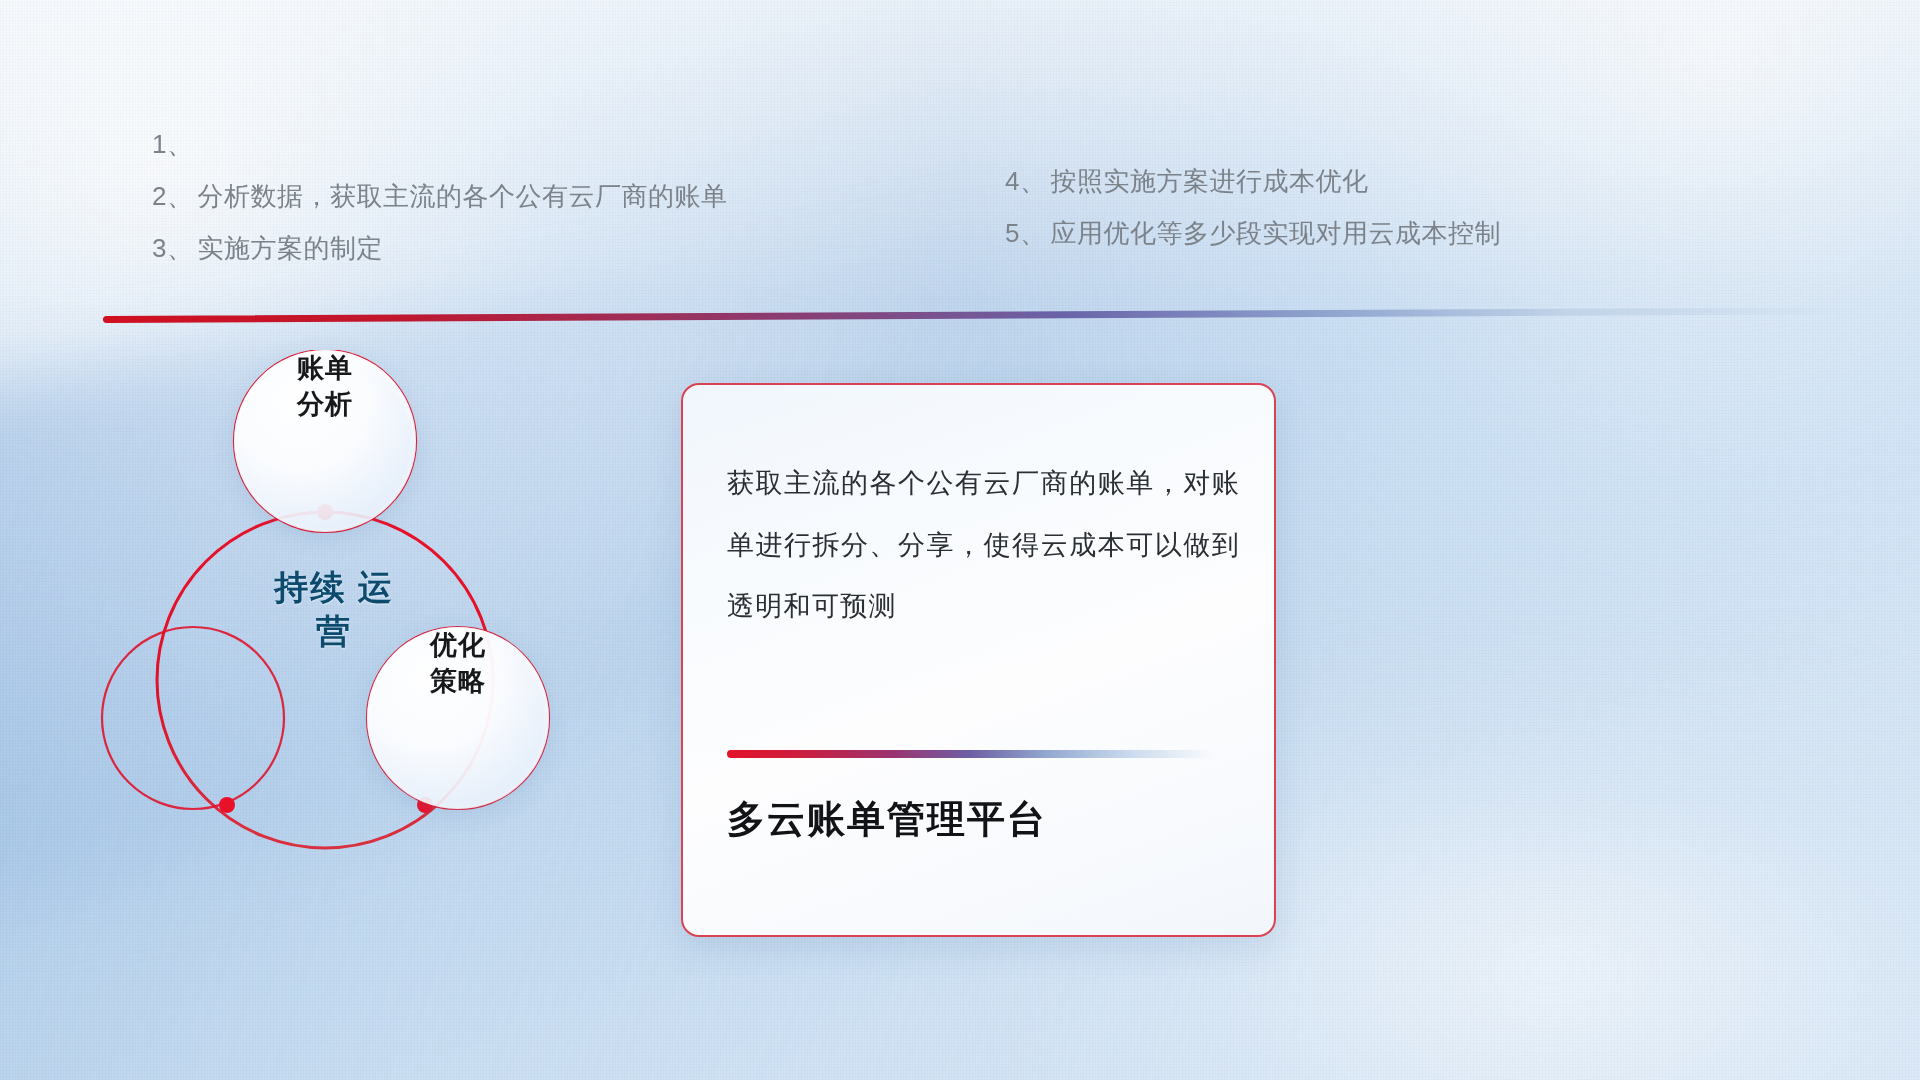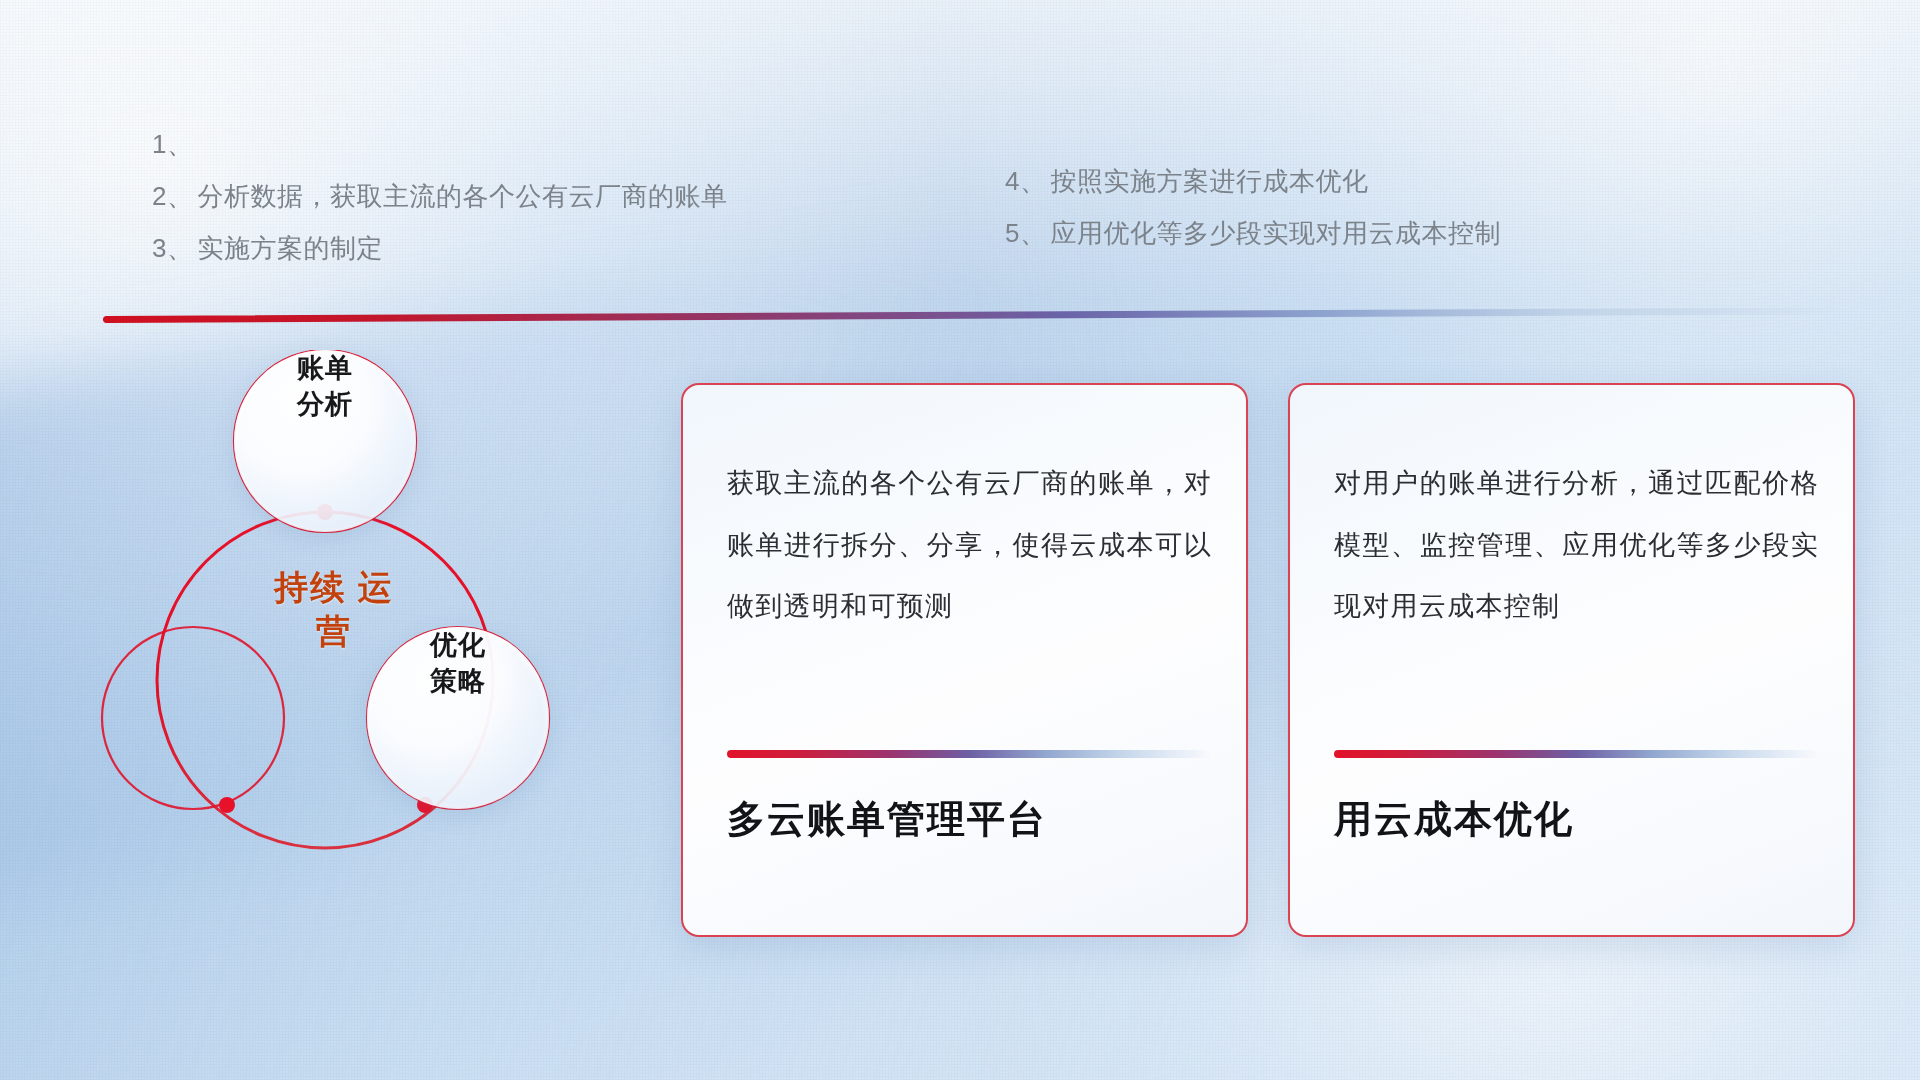--- a/index.html
+++ b/index.html
@@ -180,21 +180,21 @@
   .bubble-right  { left: 287px; top: 277px; width: 182px; height: 182px; }
 
   .bubble span { display: block; }
 
   .center-label {
     position: absolute;
     left: 194px;
     top: 215px;
     width: 120px;
     text-align: center;
-    color: #c2410c;
+    color: #0c4a6e;
     font-weight: 800;
     font-size: 34px;
     line-height: 1.30;
     letter-spacing: 2px;
     text-shadow: 0 1px 2px rgba(255,255,255,0.55);
   }
 
   
   .card {
     position: absolute;
@@ -204,20 +204,21 @@
     border-radius: 18px;
     border: 2px solid #d94352;
     background: linear-gradient(160deg,
         rgba(242,247,253,0.97) 0%,
         rgba(248,251,254,0.99) 26%,
         rgba(253,253,254,1.0) 55%,
         rgba(248,250,253,0.99) 82%,
         rgba(243,247,252,0.97) 100%);
     box-shadow: 0 10px 34px rgba(70,110,165,0.16);
     overflow: hidden;
+    padding-left: 28px;
   }
   .card-1 { left: 681px; }
   .card-2 { left: 1288px; }
 
   .card-body {
     position: absolute;
     left: 44px;
     right: 34px;
     top: 68px;
     color: #2b2f34;
@@ -342,19 +343,14 @@
     </div>
 
   </div>
 
   <div class="card card-1">
     <div class="card-body">获取主流的各个公有云厂商的账单，对账单进行拆分、分享，使得云成本可以做到透明和可预测</div>
     <div class="card-rule"></div>
     <div class="card-title">多云账单管理平台</div>
   </div>
 
-  <div class="card card-2">
-    <div class="card-body">对用户的账单进行分析，通过匹配价格模型、监控管理、应用优化等多少段实现对用云成本控制</div>
-    <div class="card-rule"></div>
-    <div class="card-title">用云成本优化</div>
-  </div>
 
 </div>
 
 </body></html>

